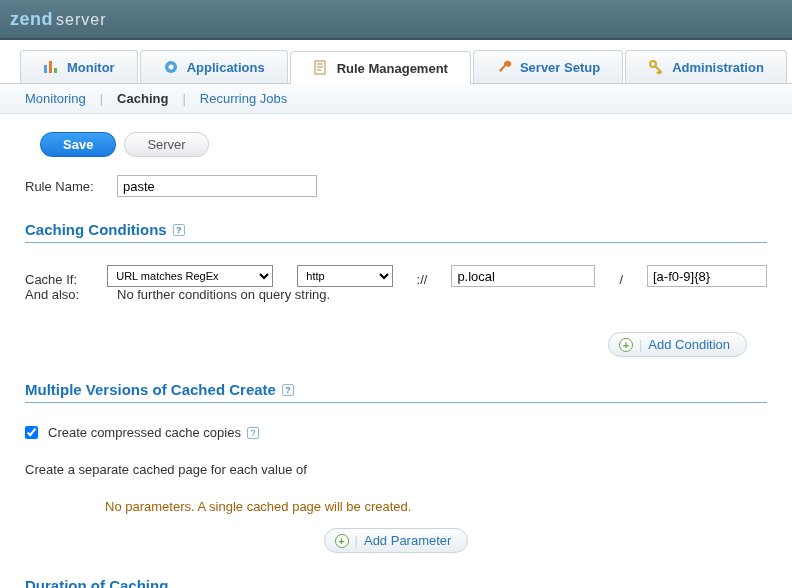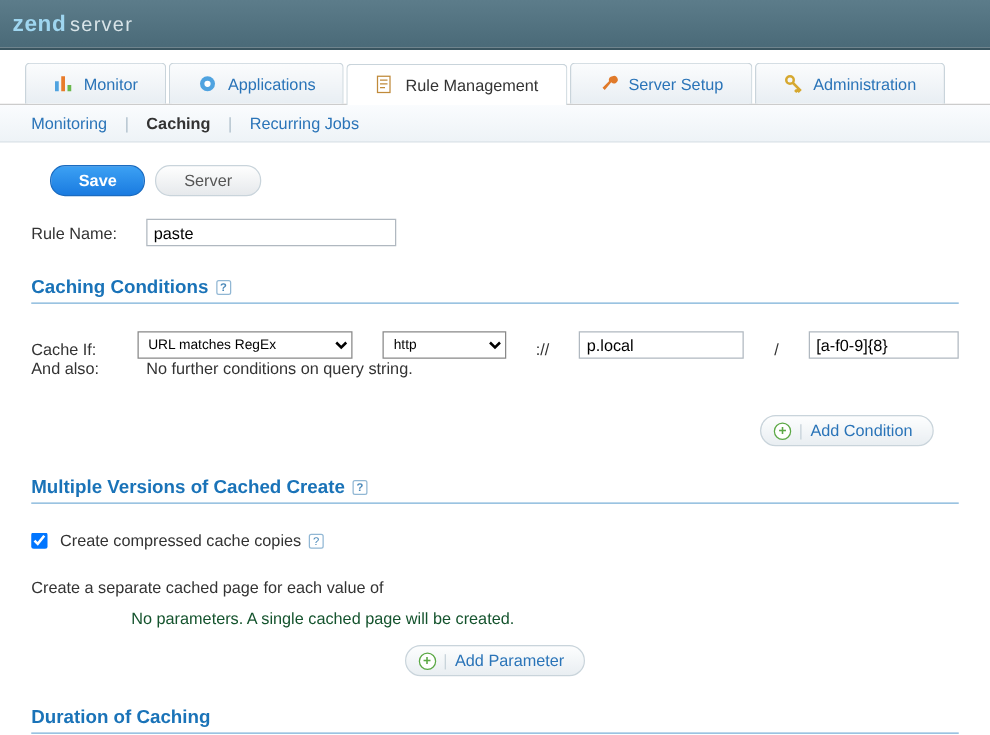--- a/index.html
+++ b/index.html
@@ -10,21 +10,21 @@
   .logo-text { color: #fff; font-size: 18px; font-weight: normal; display: flex; align-items: baseline; gap: 3px; }
   .logo-zend { color: #9fd6f0; font-weight: bold; letter-spacing: 0.5px; }
   .logo-server { color: #d8e4e8; font-size: 16px; letter-spacing: 1px; }
 
   .below-header { background: #fff; height: 10px; }
 
   
   .main-tabs { display: flex; background: #fff; padding: 0 0 0 20px; border-bottom: 1px solid #ccc; }
   .main-tab { display: flex; align-items: center; gap: 8px; padding: 8px 22px; background: linear-gradient(#fbfcfd, #e8eef3); border: 1px solid #c9d4db; border-bottom: none; border-radius: 4px 4px 0 0; margin-right: 2px; cursor: pointer; }
   .main-tab.active { background: #fff; position: relative; top: 1px; }
-  .main-tab .label { color: #2a74b8; font-weight: normal; font-size: 13px; }
+  .main-tab .label { color: #2a74b8; font-weight: bold; font-size: 13px; }
   .main-tab.active .label { color: #333; }
   .tab-icon { width: 16px; height: 16px; display: inline-block; }
 
   
   .sub-nav { display: flex; align-items: center; gap: 0; padding: 7px 20px 7px 25px; background: linear-gradient(#fafcfe, #eef3f7); border-bottom: 1px solid #d8e0e6; }
   .sub-nav a { color: #2a74b8; text-decoration: none; font-size: 13px; }
   .sub-nav .sep { color: #b0c0cc; margin: 0 14px; }
   .sub-nav .active { color: #333; font-weight: bold; }
 
   
@@ -40,37 +40,37 @@
 
   .section-header { color: #1a73b8; font-size: 15px; font-weight: bold; margin: 24px 0 0 0; padding-bottom: 4px; border-bottom: 1px solid #7ab0d8; display: flex; align-items: center; gap: 6px; }
   .help-icon { width: 12px; height: 12px; border: 1px solid #91b7d4; border-radius: 2px; display: inline-flex; align-items: center; justify-content: center; font-size: 9px; color: #4a88b8; cursor: pointer; background:#fff; }
 
   .cond-row { display: flex; align-items: flex-end; margin-top: 22px; gap: 24px; }
   .cond-label { width: 82px; color: #333; }
   .sel { border: 1px solid #888; padding: 2px 4px; font-size: 11px; height: 22px; background: #fff; }
   .sel.match { width: 230px; }
   .sel.proto { width: 130px; }
   .sep-scheme { color: #333; font-size: 13px; }
-  .host-input { width: 132px; }
+  .host-input { width: 144px; }
   .path-input { width: 120px; }
 
   .also-row { display: flex; align-items: flex-start; margin-top: 0; }
   .also-label { width: 92px; color: #333; }
   .also-text { color: #333; }
 
   .add-row { display: flex; justify-content: flex-end; margin-top: 30px; padding-right: 20px; }
   .add-row.center { justify-content: center; padding-right: 0; margin-top: 14px; }
   .pill-btn { display: flex; align-items: center; gap: 6px; background: linear-gradient(#fdfefe, #e9eef2); border: 1px solid #c9d4db; border-radius: 14px; padding: 4px 16px 4px 10px; cursor: pointer; font-size: 13px; color: #2a74b8; }
   .plus-badge { width: 14px; height: 14px; border-radius: 50%; border: 1px solid #5ba845; color: #5ba845; display: inline-flex; align-items: center; justify-content: center; font-size: 11px; font-weight: bold; background:#fff; }
   .pill-sep { color: #c9d4db; }
 
   .chk-row { margin-top: 22px; display: flex; align-items: center; gap: 10px; }
   .chk-row label { display: flex; align-items: center; gap: 6px; }
   .para-text { margin-top: 22px; color: #333; }
-  .para-sub { margin: 10px 0 0 80px; color: #14532d; }
+  .para-sub { margin: 22px 0 0 80px; color: #a16207; }
 </style>
 </head>
 <body>
 
 <div class="top-bar">
   <div class="logo-text">
     <span class="logo-zend">zend</span>
     <span class="logo-server">server</span>
   </div>
 </div>

